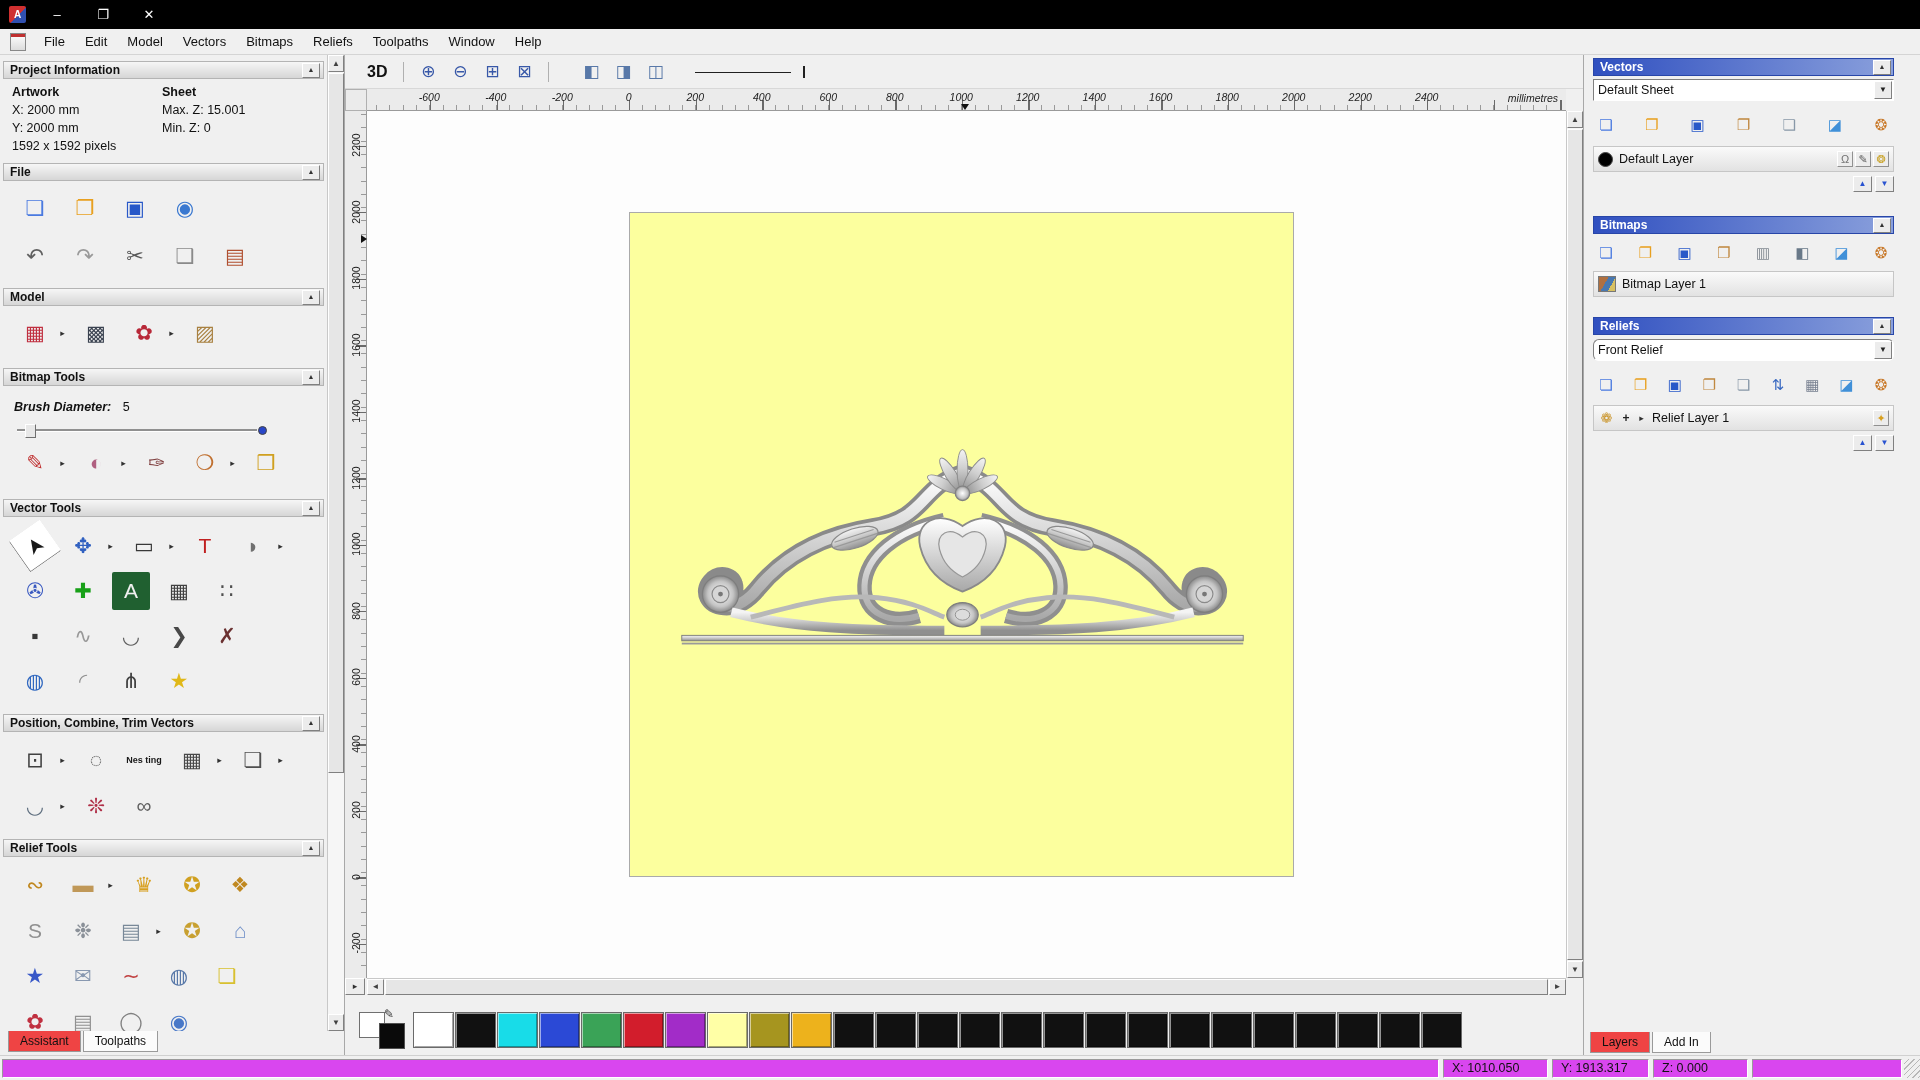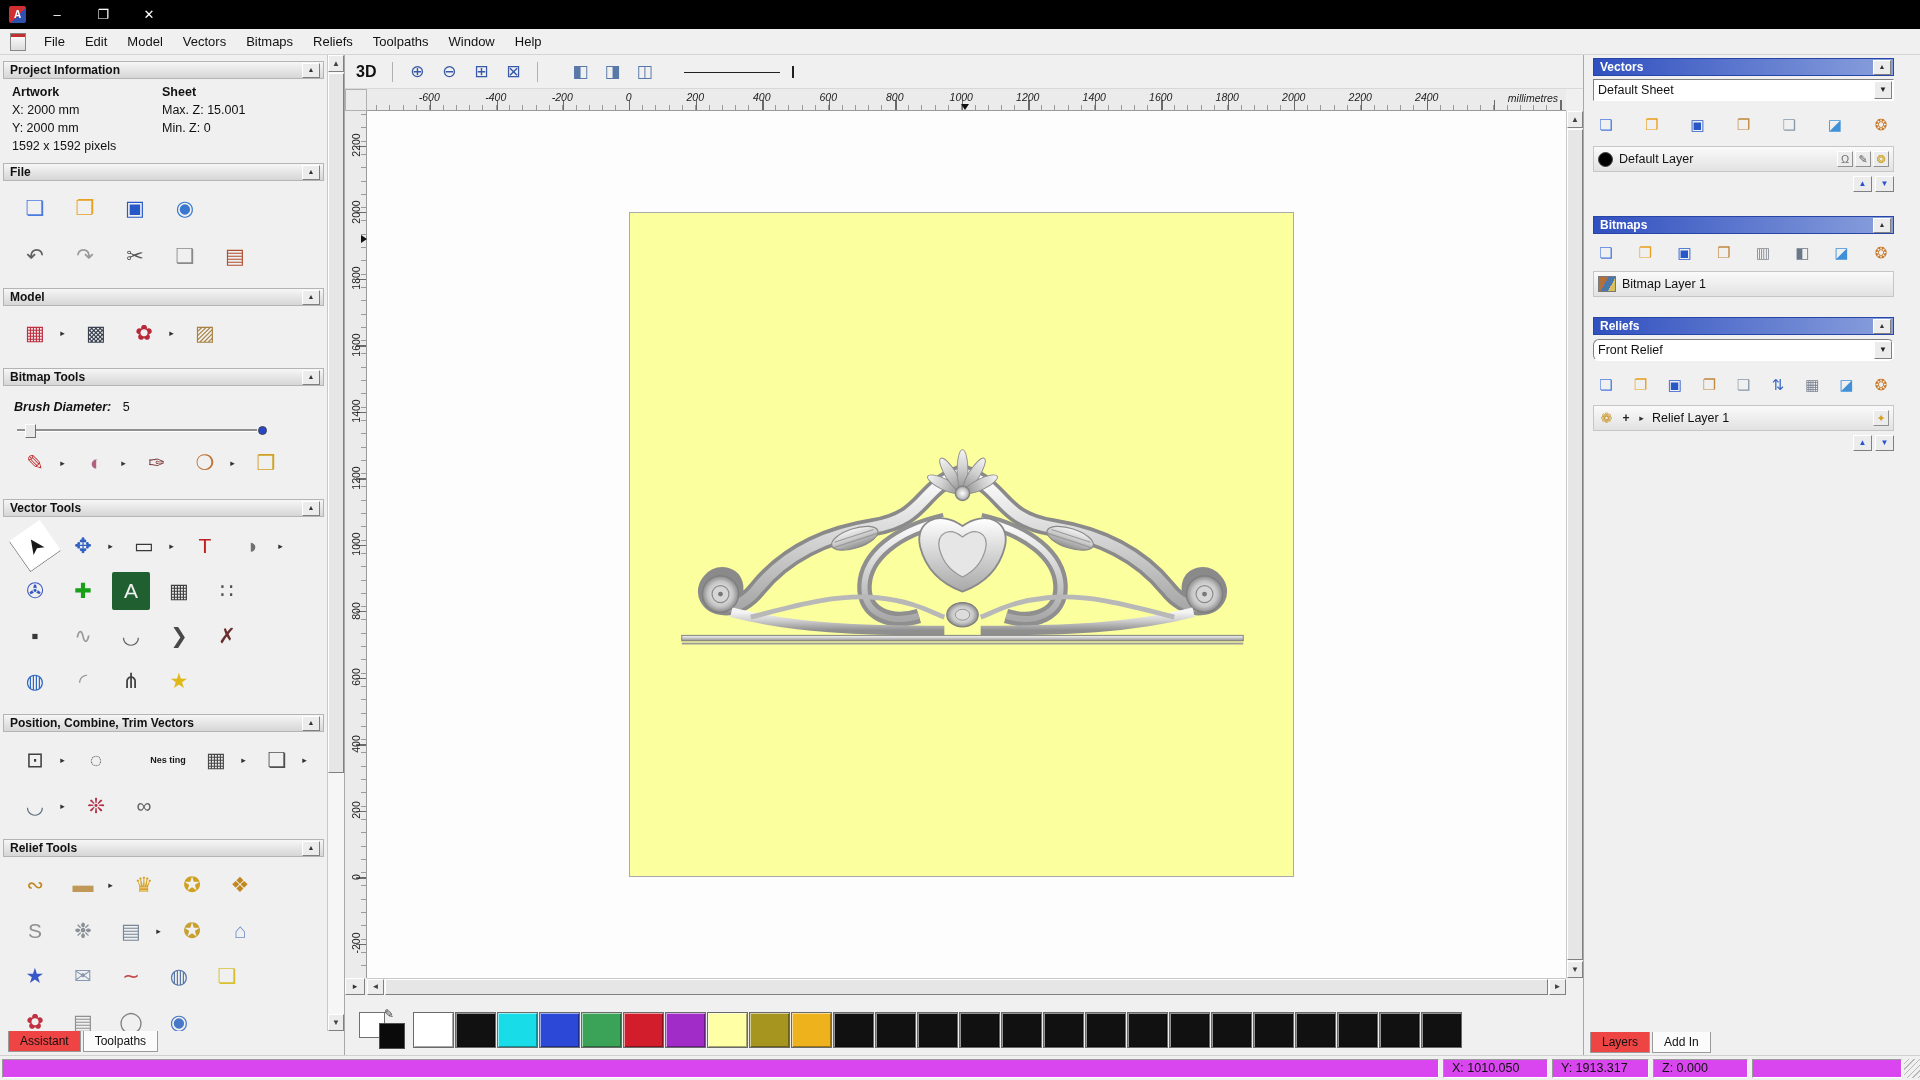--- a/index.html
+++ b/index.html
@@ -21,41 +21,41 @@
   .hdr{height:18px;margin:0 3px;background:linear-gradient(#f6f6f6,#d6d6d6);border:1px solid #b4b4b4;display:flex;align-items:center;padding:0 3px 0 6px;box-sizing:border-box;}
   .hdr-t{font-weight:bold;font-size:12px;flex:1;}
   .hdr-btn{width:16px;height:13px;background:#ececec;border:1px solid;border-color:#fff #808080 #808080 #fff;font-size:7px;line-height:11px;text-align:center;color:#333;}
   .hdr-btn::before{content:"▲";}
   .pi-grid{display:grid;grid-template-columns:150px 1fr;row-gap:4px;padding:6px 4px 2px 12px;font-size:12.5px;}
   .pi-grid .b{font-weight:bold;}
   .trow{height:40px;display:flex;align-items:center;gap:12px;padding-left:16px;}
   .trow.tight{gap:10px;}
   .tool{width:38px;height:38px;display:flex;align-items:center;justify-content:center;font-size:21px;border:1px solid transparent;box-sizing:border-box;border-radius:2px;}
   .tool.pressed{background:#fff;border-color:#808080 #fff #fff #808080;border-style:solid;}
-  .tool.tiny-text{font-size:9px;line-height:9px;font-weight:bold;white-space:normal;text-align:center;word-break:break-all;margin-left:24px;}
+  .tool.tiny-text{font-size:9px;line-height:9px;font-weight:bold;white-space:normal;text-align:center;word-break:break-all;}
   .fly{width:9px;display:flex;align-items:center;justify-content:center;font-size:9px;color:#303030;margin-left:-6px;}
   .brush-line{margin:14px 0 0 14px;font-size:12.5px;}
   .brush-line .lab{font-weight:bold;font-style:italic;}
   .slider{position:relative;margin:10px 0 0 17px;width:250px;height:12px;}
   .slider .track{position:absolute;left:0;right:10px;top:5px;height:2px;background:#909090;border-bottom:1px solid #fff;}
   .slider .thumb{position:absolute;left:8px;top:0;width:9px;height:12px;background:#e8e8e8;border:1px solid;border-color:#fff #707070 #707070 #fff;}
   .slider .dot{position:absolute;right:0;top:2px;width:7px;height:7px;background:#2846c8;border-radius:50%;}
   
   .lp-scroll{position:absolute;right:0;top:0;width:17px;bottom:24px;background:#f6f6f6;border-left:1px solid #c8c8c8;box-sizing:border-box;}
   .sb-btn{position:absolute;left:0;width:16px;height:17px;background:#ececec;border:1px solid;border-color:#fff #808080 #808080 #fff;box-sizing:border-box;font-size:8px;text-align:center;line-height:15px;color:#404040;}
   .sb-up{top:0;} .sb-up::before{content:"▲";}
   .sb-down{bottom:0;} .sb-down::before{content:"▼";}
   .sb-thumb{position:absolute;left:0;width:16px;background:#e6e6e6;border:1px solid;border-color:#fff #808080 #808080 #fff;box-sizing:border-box;}
   .lp-scroll .sb-thumb{top:18px;height:700px;}
   .lp-tabs{position:absolute;left:0;bottom:0;height:24px;display:flex;align-items:flex-start;padding-left:8px;gap:2px;}
   .tab{padding:3px 11px;font-size:12px;background:#fbfbfb;border:1px solid #9a9a9a;border-top:none;}
   .tab.active{background:#ef4444;}
   
   .center{position:absolute;left:345px;top:0;width:1238px;height:1000px;background:#f0f0f0;}
-  .cv-toolbar{position:absolute;left:0;top:0;width:100%;height:34px;display:flex;align-items:center;gap:6px;padding-left:5px;box-sizing:border-box;border-bottom:1px solid #d8d8d8;text-align:right;}
+  .cv-toolbar{position:absolute;left:0;top:0;width:100%;height:34px;display:flex;align-items:center;gap:6px;padding-left:16px;box-sizing:border-box;border-bottom:1px solid #d8d8d8;text-align:right;}
   .btn-3d{font-weight:bold;font-size:16px;padding:2px 6px;}
   .vsep{width:1px;height:20px;background:#b0b0b0;margin:0 4px;}
   .cv-tool{width:26px;height:26px;display:flex;align-items:center;justify-content:center;font-size:17px;border:1px solid transparent;border-radius:2px;}
   .line-slider{position:relative;width:96px;height:18px;margin-left:20px;}
   .line-slider .l{position:absolute;left:0;right:0;top:9px;height:1.5px;background:#202020;}
   .line-slider .t{position:absolute;right:-14px;top:3px;width:2px;height:12px;background:#202020;}
   
   .ruler-corner{position:absolute;left:0;top:34px;width:22px;height:22px;background:#ebebeb;border:1px solid #b0b0b0;box-sizing:border-box;}
   .ruler-h{position:absolute;left:22px;top:34px;right:17px;height:22px;background:#ebebeb;border-bottom:1px solid #9a9a9a;box-sizing:border-box;
     background-image:repeating-linear-gradient(to right,#6a6a6a 0 1px,transparent 1px 66.5px),repeating-linear-gradient(to right,#9a9a9a 0 1px,transparent 1px 13.3px);

